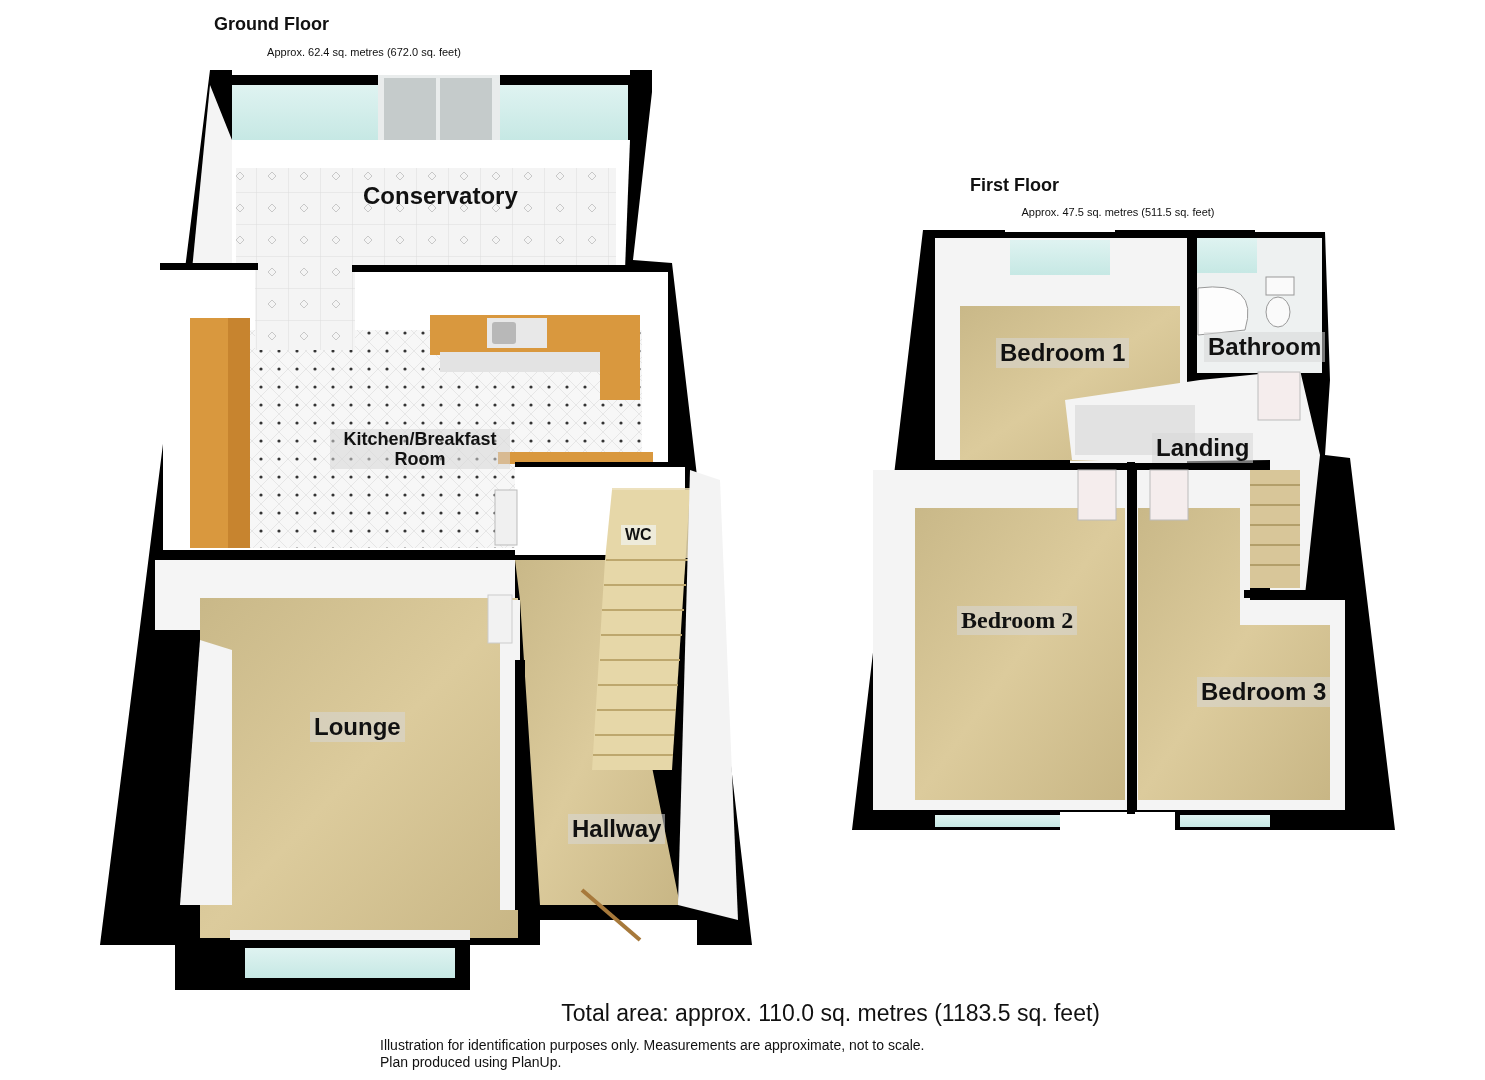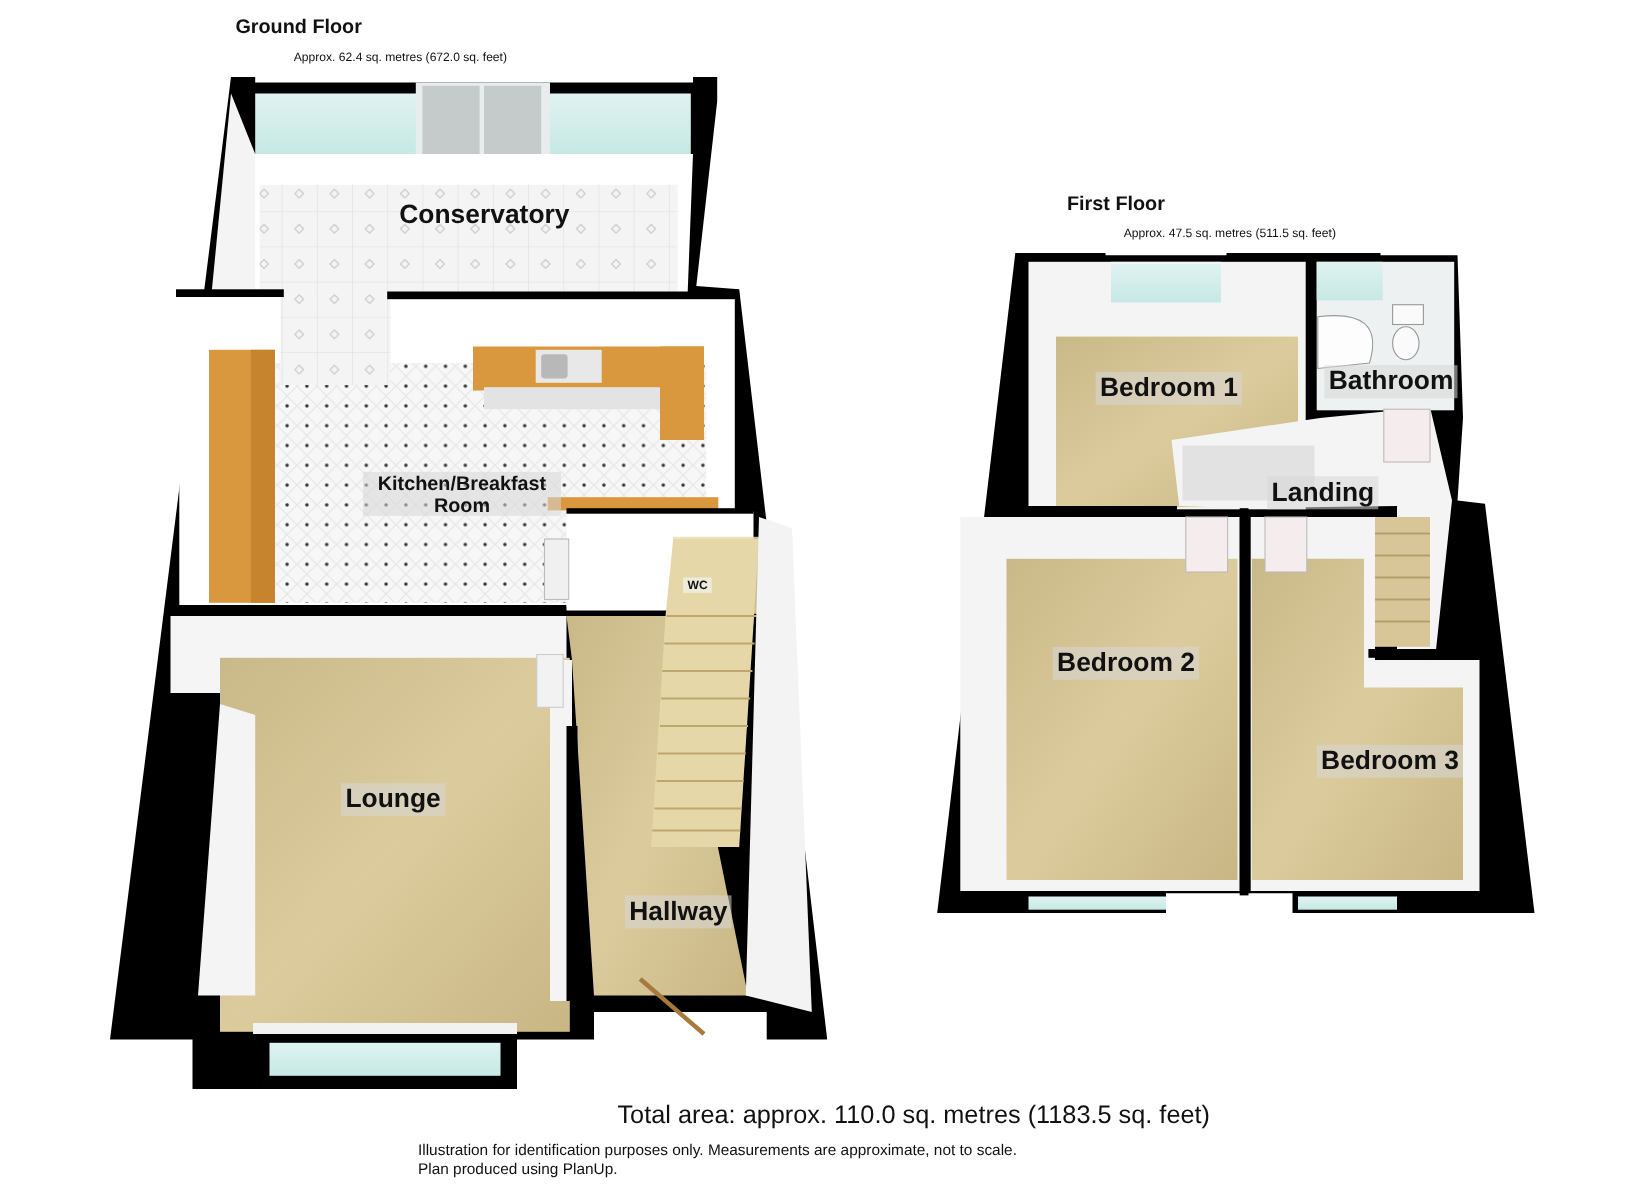--- a/index.html
+++ b/index.html
@@ -1,21 +1,21 @@
 <!DOCTYPE html>
 <html><head>
 <meta charset="utf-8">
 <style>
   html, body { margin:0; padding:0; background:#ffffff; }
   body { width:1485px; height:1080px; position:relative; overflow:hidden; font-family:"Liberation Sans", sans-serif; color:#111; }
   .abs { position:absolute; }
   .floor-title { position:absolute; font-weight:bold; font-size:18px; text-align:left; white-space:nowrap; }
   .floor-sub { position:absolute; font-size:11px; text-align:center; white-space:nowrap; }
   .room-label { position:absolute; font-weight:bold; font-size:24px; padding:1px 4px; background:rgba(215,215,215,0.55); white-space:nowrap; }
-  .room-label.small { font-size:11px; background:rgba(240,240,230,0.8); }
+  .room-label.small { font-size:16px; background:rgba(240,240,230,0.8); }
   .total { position:absolute; font-size:23px; white-space:nowrap; text-align:right; }
   .disc { position:absolute; font-size:14px; text-align:left; white-space:nowrap; line-height:17px; }
   svg { position:absolute; left:0; top:0; }
 </style>
 </head>
 <body>
 
 <svg width="1485" height="1080" viewBox="0 0 1485 1080">
   <defs>
     <pattern id="tilePattern" width="32" height="32" patternUnits="userSpaceOnUse">
@@ -165,18 +165,18 @@
   <div>Kitchen/Breakfast</div>
   <div>Room</div>
 </div>
 <div class="room-label small" style="left:621px; top:525px;">WC</div>
 <div class="room-label" style="left:310px; top:712px;">Lounge</div>
 <div class="room-label" style="left:568px; top:814px;">Hallway</div>
 
 <div class="room-label" style="left:996px; top:338px;">Bedroom 1</div>
 <div class="room-label" style="left:1204px; top:332px;">Bathroom</div>
 <div class="room-label" style="left:1152px; top:433px;text-align:center;">Landing</div>
-<div class="room-label" style="left:957px; top:588px;">Bedroom 2</div>
+<div class="room-label" style="left:957px; top:606px;font-family:Liberation Serif, serif;">Bedroom 2</div>
 <div class="room-label" style="left:1185px; top:677px;margin-left:12px;">Bedroom 3</div>
 
 <div class="total" style="left:380px; top:1000px; width:720px;">Total area: approx. 110.0 sq. metres (1183.5 sq. feet)</div>
 <div class="disc" style="left:380px; top:1037px; width:720px;">Illustration for identification purposes only. Measurements are approximate, not to scale.</div>
 <div class="disc" style="left:380px; top:1054px; width:720px;">Plan produced using PlanUp.</div>
 
 </body></html>

